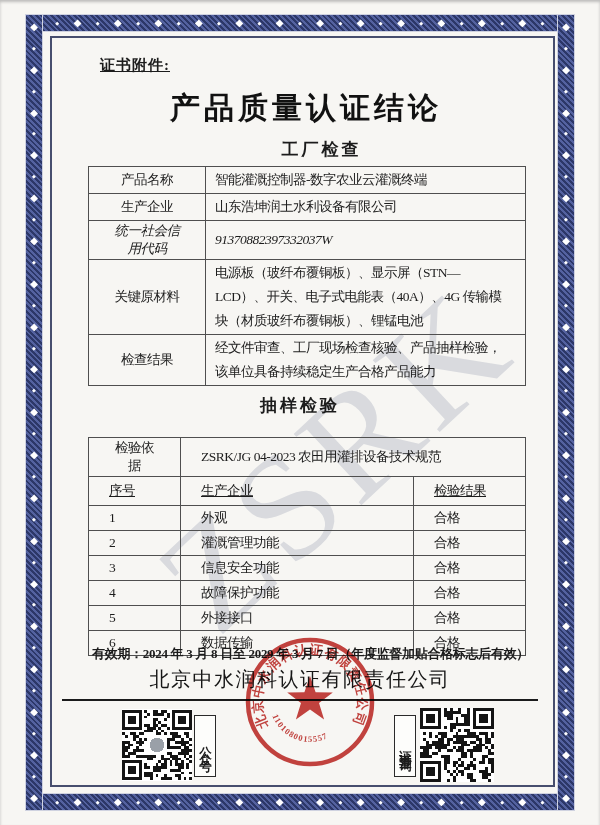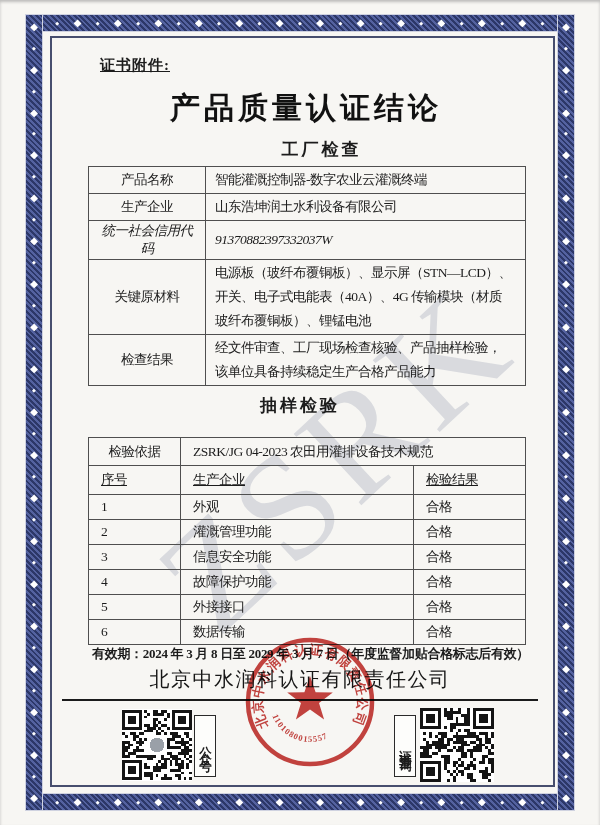--- a/index.html
+++ b/index.html
@@ -33,21 +33,21 @@
   .sec1{left:0;right:0;top:138px;text-align:center;font-size:17px;font-weight:bold;letter-spacing:3px;margin-left:43px;}
   .sec2{left:0;right:0;top:394px;text-align:center;font-size:17px;font-weight:bold;letter-spacing:3px;}
   .validity{left:92px;top:645px;font-size:13px;font-weight:bold;letter-spacing:-0.3px;white-space:nowrap;}
   .issuer{left:0;right:0;top:666px;text-align:center;font-size:20px;letter-spacing:1.5px;color:#161616;}
   .rule{left:62px;top:699px;width:476px;height:2px;background:#1b1b1b;}
   
   table{border-collapse:collapse;table-layout:fixed;width:437px;font-size:13.5px;letter-spacing:-0.5px;}
   .tbl{left:88px;}
   .tbl1{top:166px;}
   .tbl2{top:437px;}
-  th,td{border:1px solid #4f4f4f;padding:1px 12px;font-weight:normal;vertical-align:middle;}
+  th,td{border:1px solid #4f4f4f;padding:1px 20px;font-weight:normal;vertical-align:middle;}
   .lbl{text-align:center;}
   .val{text-align:left;line-height:24px;padding-left:9px;}
   .ctr{margin-top:20px;}
   .tbl1 table, .tbl2 table{border:1.5px solid #3d3d3d;}
   
   .qr{position:absolute;z-index:2;background:#fff;}
   .qr svg{display:block;}
   .qr-left{left:122px;top:709px;width:70px;height:72px;}
   .qr-right{left:420px;top:708px;width:74px;height:74px;}
   .qr-label{position:absolute;z-index:2;border:1.5px solid #2a2a2a;background:#fdfdfb;

